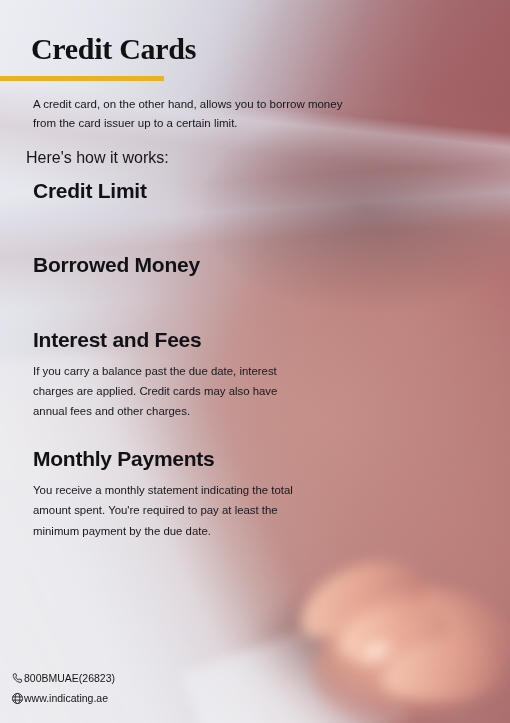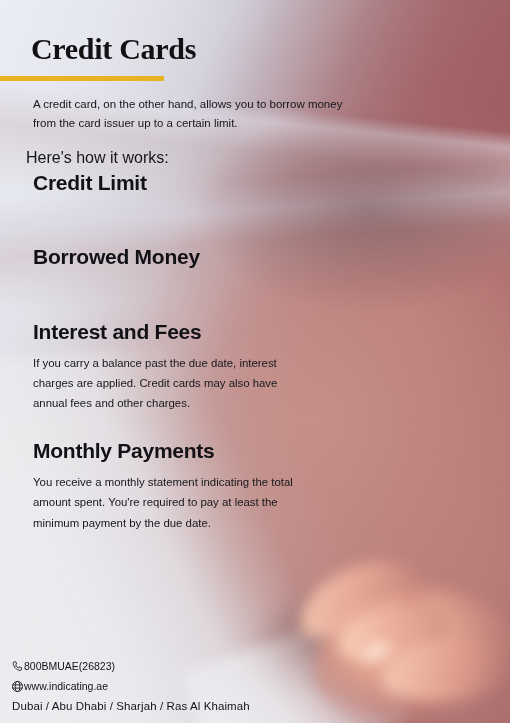--- a/index.html
+++ b/index.html
@@ -223,21 +223,21 @@
     position: absolute;
     left: 33px;
     top: 171px;
     width: 320px;
   }
 
   .section { margin-bottom: 26px; }
   .section:last-child { margin-bottom: 0; }
 
   .section-heading {
-    margin: 0 0 9px 0;
+    margin: 8px 0 9px 0;
     font-size: 21px;
     font-weight: bold;
     letter-spacing: -0.25px;
     color: #121216;
     line-height: 1.12;
   }
 
   .section-body {
     margin: 0;
     font-size: 11.4px;
@@ -354,18 +354,17 @@
         <span class="ico">
           <svg width="13" height="13" viewBox="0 0 16 16" fill="none" stroke="currentColor" stroke-width="1.2">
             <circle cx="8" cy="8" r="6.2"></circle>
             <ellipse cx="8" cy="8" rx="2.8" ry="6.2"></ellipse>
             <path d="M2.0 6.0 H14.0 M2.0 10.0 H14.0"></path>
           </svg>
         </span>
         <span>www.indicating.ae</span>
       </div>
 
-      <div class="locations">Dubai / Abu Dhabi / Sharjah / Ras Al Khaimah</div>
 
     </div>
 
   </div>
 </div>
 
 </body></html>

